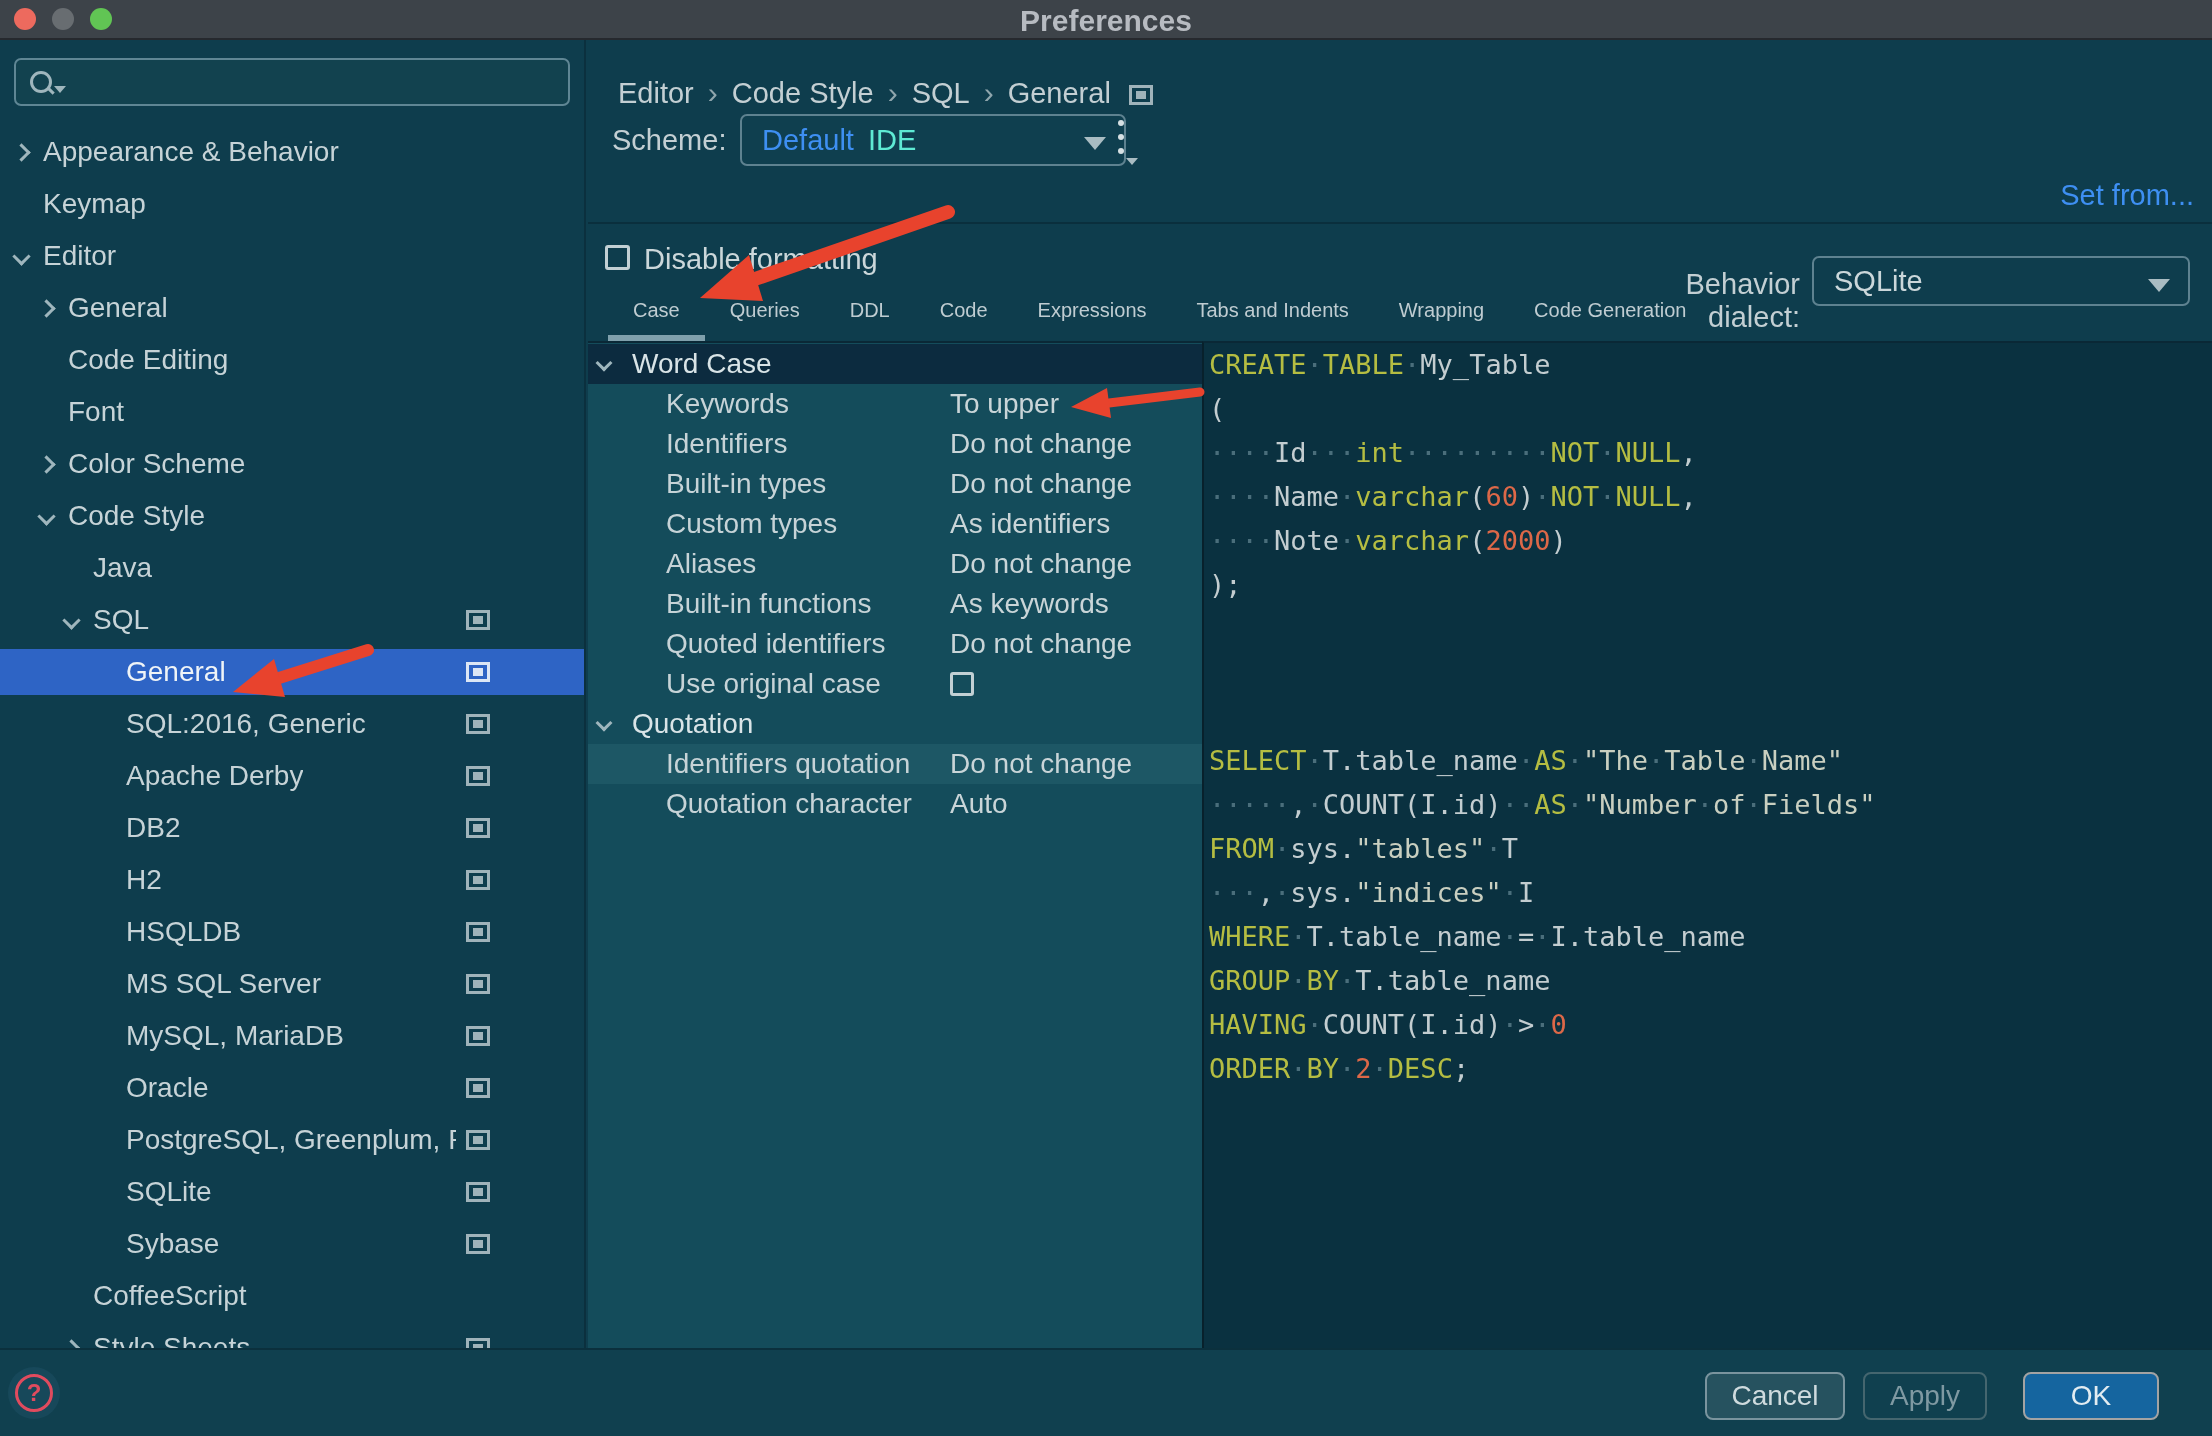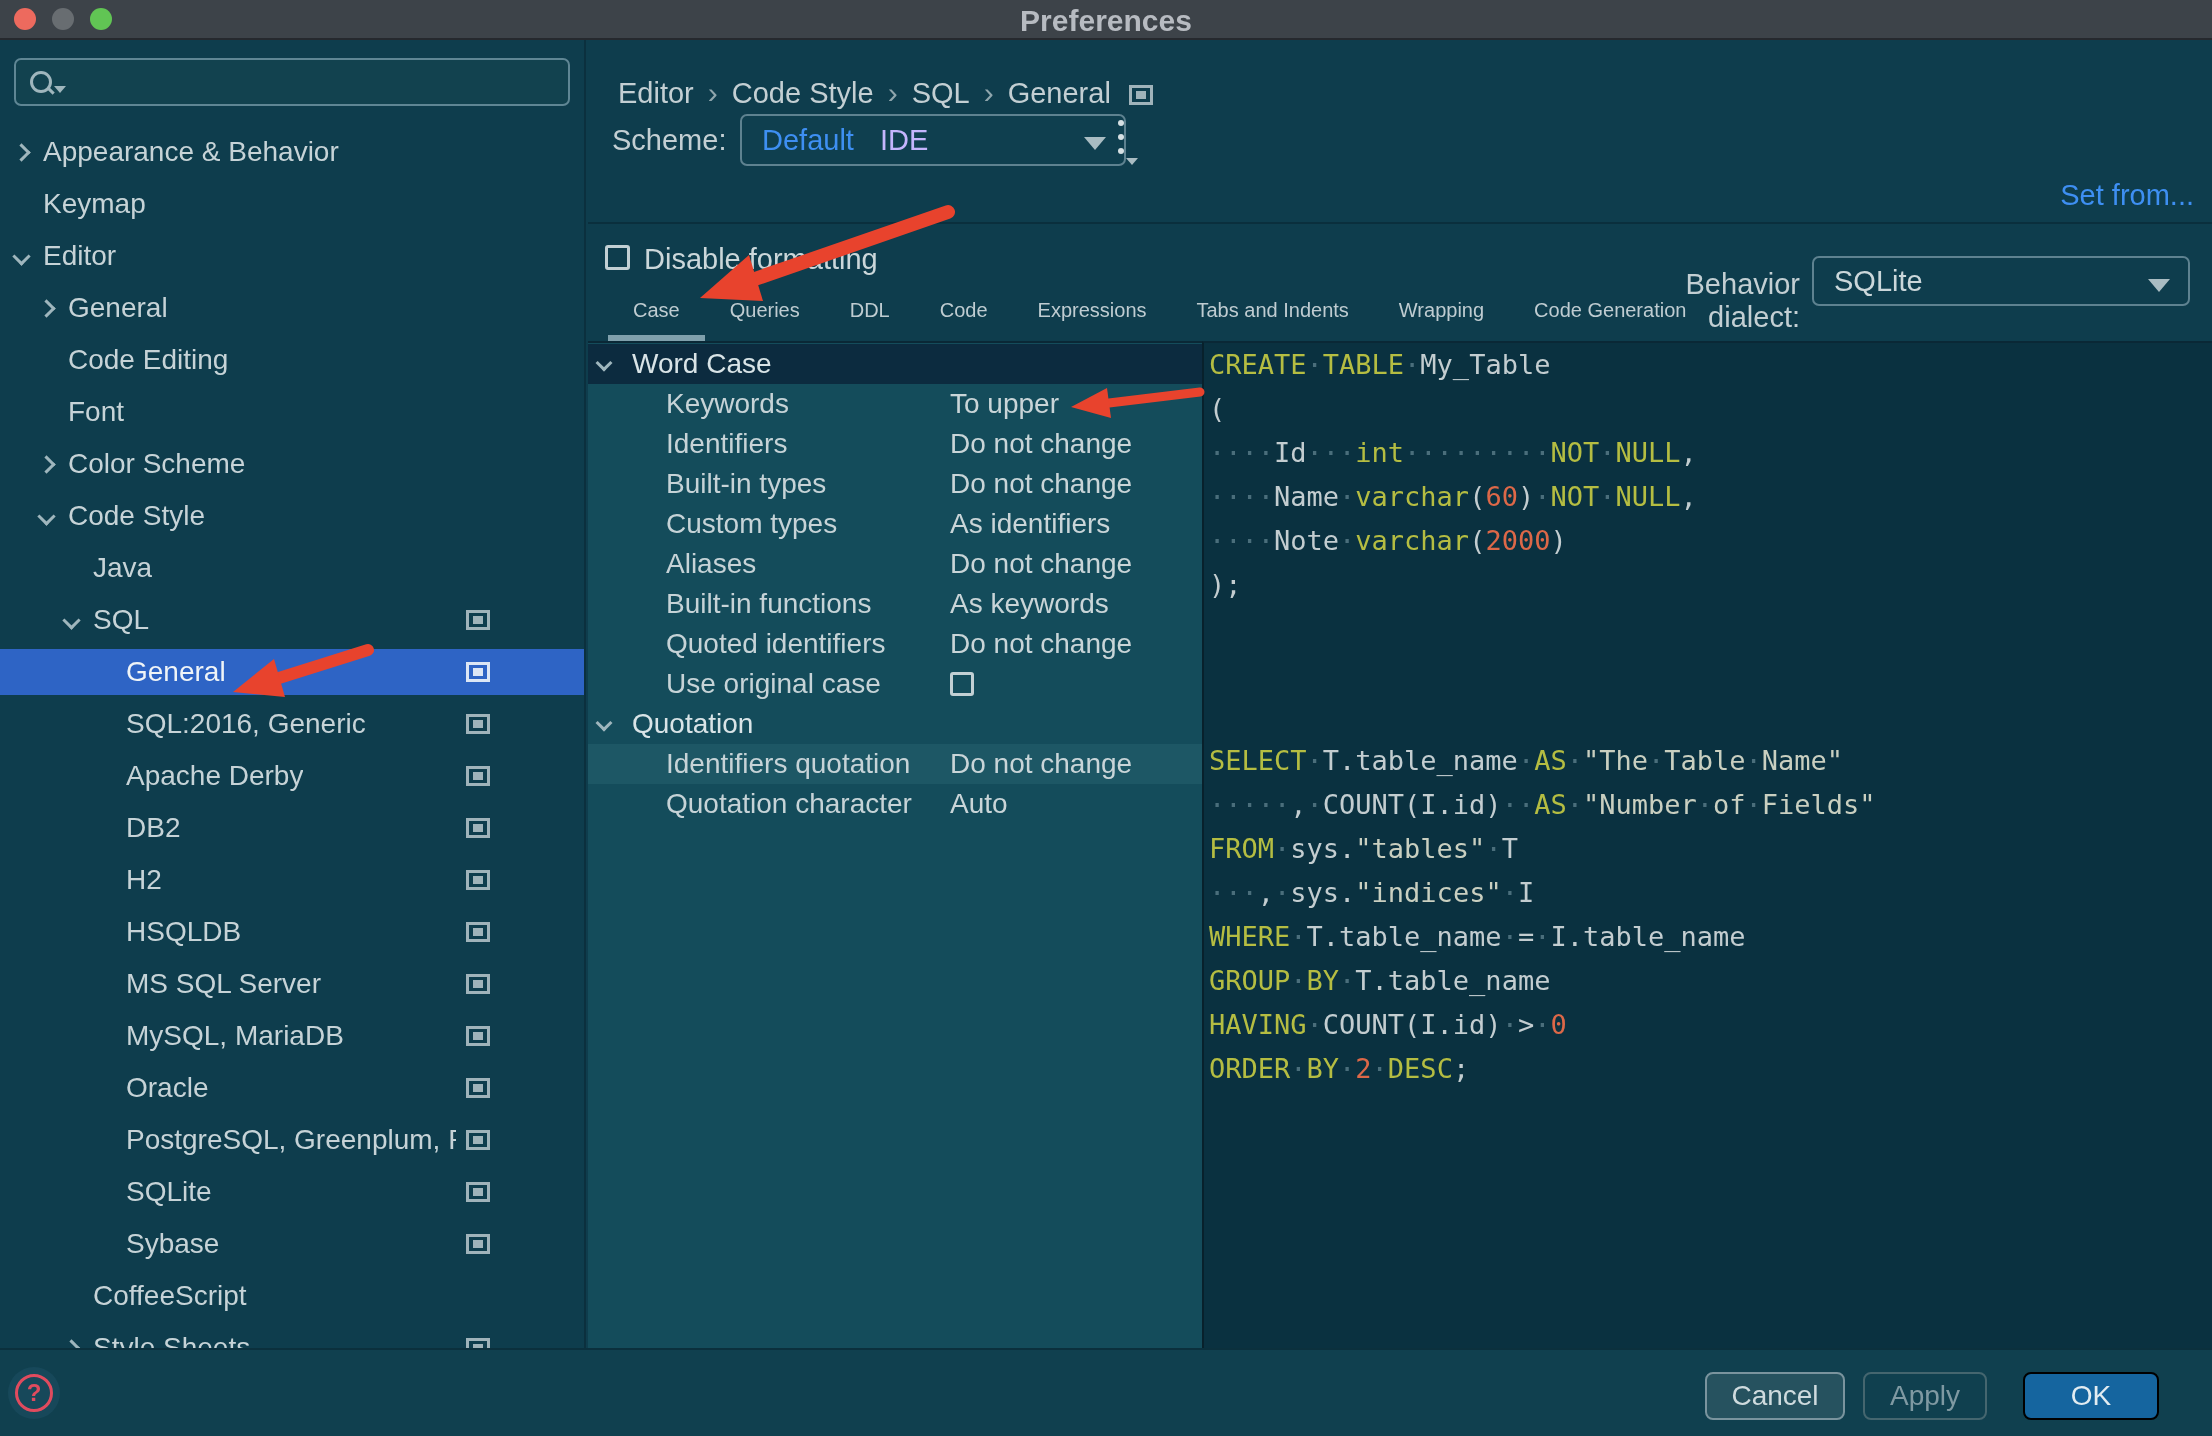--- a/index.html
+++ b/index.html
@@ -46,21 +46,21 @@
   .breadcrumb{position:absolute;left:30px;top:34px;height:38px;line-height:38px;font-size:29px;color:#C3CFD3;}
   .crumb{cursor:default;}
   .crumb-sep{color:#8FA6AD;margin:0 14px;font-size:30px;}
   .bc-icon{display:inline-block;position:relative;width:24px;height:20px;box-sizing:border-box;
         border:3px solid #9FB3BA;margin-left:18px;vertical-align:-2px;}
   .bc-icon::after{content:"";position:absolute;left:4px;top:3px;width:10px;height:8px;background:#9FB3BA;}
   .scheme-label{position:absolute;left:24px;top:84px;font-size:29px;color:#C3CFD3;}
   .scheme-select{position:absolute;left:152px;top:74px;width:386px;height:52px;box-sizing:border-box;
         border:2px solid #5E8290;border-radius:7px;background:#0F3F4F;font-size:29px;line-height:48px;}
   .scheme-select .v1{color:#3E8FF2;margin-left:20px;}
-  .scheme-select .v2{color:#c4b5fd;margin-left:26px;}
+  .scheme-select .v2{color:#5eead4;margin-left:14px;}
   .dd-caret{position:absolute;right:18px;top:21px;width:0;height:0;border-left:11px solid transparent;
         border-right:11px solid transparent;border-top:13px solid #A9BCC2;}
   .kebab{position:absolute;left:524px;top:76px;width:30px;height:48px;}
   .kebab i{position:absolute;left:6px;width:6px;height:6px;border-radius:50%;background:#D6E0E3;}
   .kebab i:nth-child(1){top:4px;} .kebab i:nth-child(2){top:18px;} .kebab i:nth-child(3){top:32px;}
   .kebab .k-caret{position:absolute;left:14px;top:42px;width:0;height:0;border-left:6px solid transparent;
         border-right:6px solid transparent;border-top:7px solid #A9BCC2;}
   .set-from{position:absolute;right:18px;top:139px;font-size:29px;color:#3E8FF2;}
 
   .df-check{position:absolute;left:17px;top:205px;width:25px;height:25px;box-sizing:border-box;
@@ -105,21 +105,21 @@
   .footer{position:absolute;left:0;bottom:0;width:100%;height:88px;background:#10404F;
         border-top:2px solid #0B303D;box-sizing:border-box;}
   .help{position:absolute;left:8px;top:17px;width:52px;height:52px;border-radius:50%;background:#17485A;}
   .help .ring{position:absolute;left:7px;top:7px;width:38px;height:38px;box-sizing:border-box;
         border:3px solid #E04B5E;border-radius:50%;color:#E04B5E;font-weight:bold;font-size:24px;
         text-align:center;line-height:32px;}
   .btn{position:absolute;top:22px;height:48px;box-sizing:border-box;border-radius:8px;font-size:28px;
         text-align:center;line-height:44px;}
   .btn.cancel{left:1705px;width:140px;background:#26525F;border:2px solid #7A949E;color:#CFDBDE;}
   .btn.apply{left:1863px;width:124px;background:transparent;border:2px solid #45666F;color:#7F99A2;}
-  .btn.ok{left:2023px;width:136px;background:#15659F;border:2px solid #000000;color:#E2ECF1;}
+  .btn.ok{left:2023px;width:136px;background:#15659F;border:2px solid #a3a3a3;color:#E2ECF1;}
 
   .arrows{position:absolute;left:0;top:0;width:2212px;height:1436px;pointer-events:none;z-index:50;}
 </style>
 </head>
 <body>
 
 <div class="stage">
 
   <div class="titlebar">
     <span class="dot red"></span>

